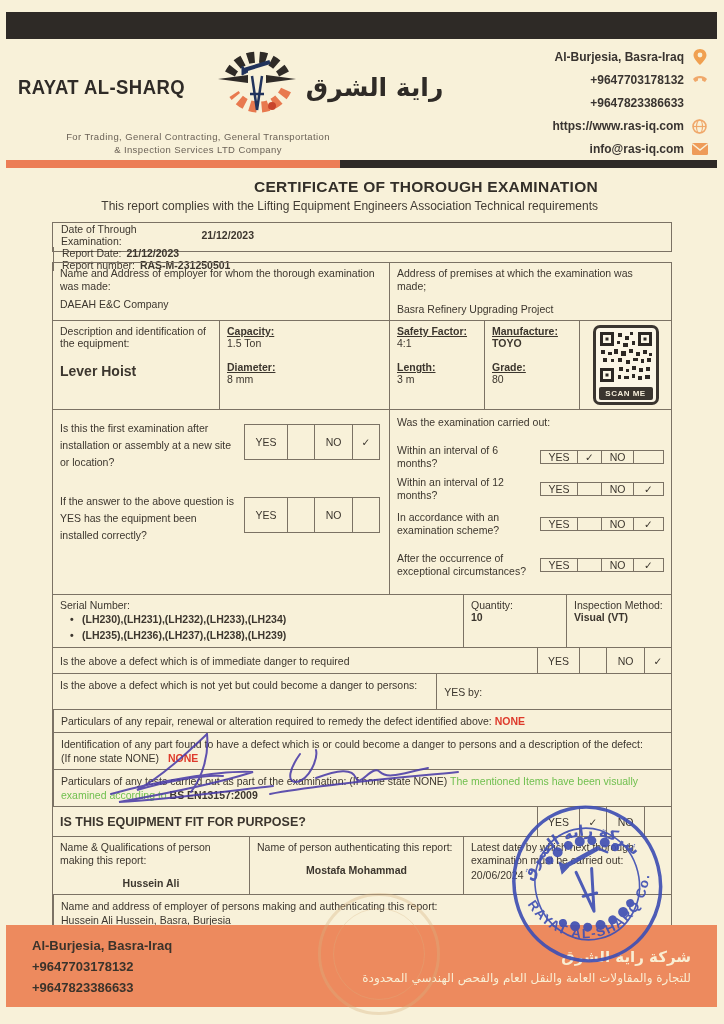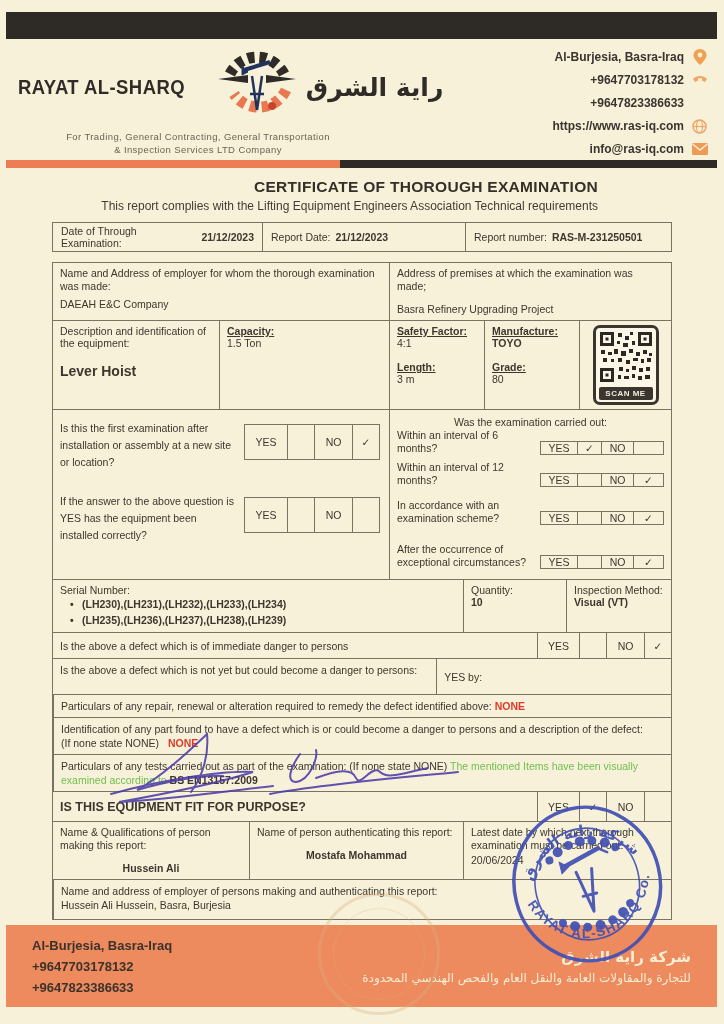--- a/index.html
+++ b/index.html
@@ -40,21 +40,21 @@
   .divider .seg-o{width:47%;background:#ec7d55;}
   .divider .seg-d{flex:1;background:var(--dark);}
 
   
   .titleblock{position:absolute;left:0;top:178px;width:575px;text-align:right;margin-left:23px;}
   .titleblock h1{font-size:15.5px;letter-spacing:.3px;color:#332f29;}
   .titleblock p{font-size:12px;margin-top:3px;color:#423c34;}
 
   
   .tbl{position:absolute;left:52px;width:620px;border:1px solid var(--bd);background:transparent;}
-  .meta{top:222px;height:30px;display:flex;font-size:10.5px;}
+  .meta{top:222px;height:30px;display:flex;font-size:10.5px;flex-direction:column;}
   .meta>div{display:flex;align-items:center;padding:0 8px;border-left:1px solid var(--bd);gap:5px;}
   .meta>div:first-child{border-left:none;}
   .meta .m1{width:209px;} .meta .m2{width:203px;} .meta .m3{flex:1;}
   .b{font-weight:bold;}
 
   .main{top:262px;}
   .trow{display:flex;border-top:1px solid var(--bd);font-size:10.5px;align-items:stretch;}
   .trow:first-child{border-top:none;}
   .cell{padding:4px 7px;border-left:1px solid var(--bd);}
   .cell:first-child{border-left:none;}
@@ -79,22 +79,22 @@
   .yn>div:first-child{border-left:none;}
   .w-yes{width:42px;} .w-mk{width:27px;} .w-no{width:38px;} .w-mk2{width:27px;}
 
   
   .r-q{min-height:150px;}
   .q-left{width:336px;display:flex;flex-direction:column;justify-content:flex-start;padding-top:10px;}
   .q-block{display:flex;gap:6px;}
   .q-text{width:178px;line-height:17px;}
   .q-block .yn{height:36px;margin-top:4px;}
   .q-right{flex:1;padding-top:6px;}
-  .co-head{margin-bottom:1px;text-align:center;}
-  .co-row{display:flex;align-items:flex-end;margin-bottom:6px;gap:8px;}
+  .co-head{margin-bottom:16px;}
+  .co-row{display:flex;align-items:center;margin-bottom:6px;gap:8px;}
   .co-row .q{flex:1;display:flex;align-items:center;line-height:13px;padding-right:4px;}
   .co-row .yn{width:124px;}
   .co-row .yn .w-yes{width:36px;} .co-row .yn .w-mk{width:24px;} .co-row .yn .w-no{width:32px;} .co-row .yn .w-mk2{flex:1;}
   .h28{min-height:26px;} .h34{min-height:32px;} .h40{min-height:38px;}
 
   
   .r-ser{min-height:52px;}
   .ser1{width:410px;}
   .ser2{width:103px;}
   .ser3{flex:1;}
@@ -249,20 +249,24 @@
 
   <div class="trow r-eq">
     <div class="cell eq1">
       <div>Description and identification of the equipment:</div>
       <div class="desc-val">Lever Hoist</div>
     </div>
     <div class="cell eq2">
       <div class="grp">
         <div class="lbl">Capacity:</div>
         <div>1.5 Ton</div>
+      </div>
+      <div class="grp">
+        <div class="lbl">Diameter:</div>
+        <div>8 mm</div>
       </div>
     </div>
     <div class="cell eq3">
       <div class="grp">
         <div class="lbl">Safety Factor:</div>
         <div>4:1</div>
       </div>
       <div class="grp">
         <div class="lbl">Length:</div>
         <div>3 m</div>
@@ -405,21 +409,21 @@
       <div>Quantity:</div>
       <div class="b">10</div>
     </div>
     <div class="cell ser3">
       <div>Inspection Method:</div>
       <div class="b">Visual (VT)</div>
     </div>
   </div>
 
   <div class="trow r-imm">
-    <div class="cell t">Is the above a defect which is of immediate danger to persons</div>
+    <div class="cell t">Is the above a defect which is of immediate danger to required</div>
     <div class="yn">
       <div class="w-yes">YES</div>
       <div class="w-mk mk"></div>
       <div class="w-no">NO</div>
       <div class="w-mk2 mk">✓</div>
     </div>
   </div>
 
   <div class="trow r-fut">
     <div class="cell fut1">

